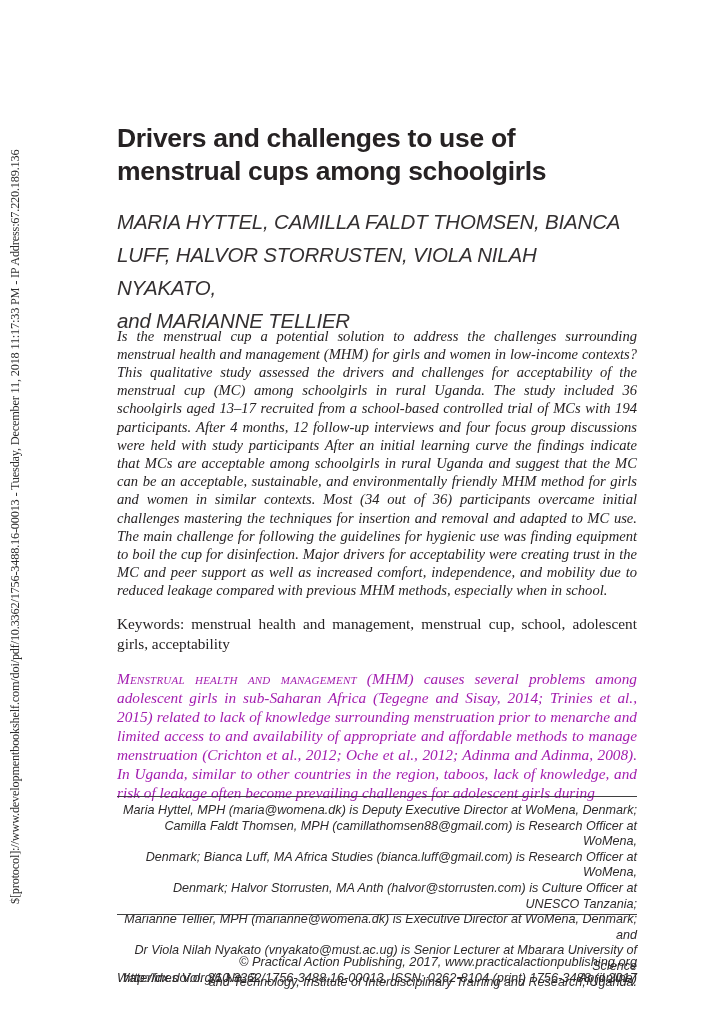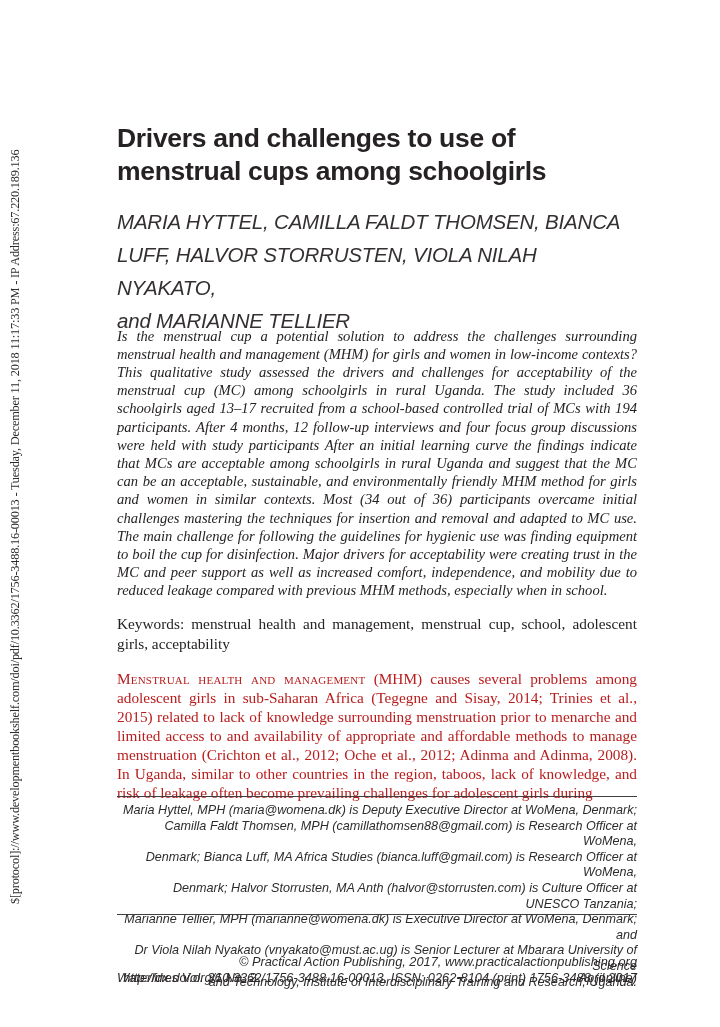--- a/index.html
+++ b/index.html
@@ -54,21 +54,22 @@
     top:599px;
     font-size:15.3px; line-height:20px;
     text-align:justify;
     color:#262223;
   }
   .keywords .kw-label { font-weight:normal; }
   .bodypar {
     top:654px;
     font-size:15.3px; line-height:19px;
     text-align:justify;
-    color:#b91c1c;
+    color:#a21caf;
+    font-style:italic;
   }
   .smallcaps { font-variant:small-caps; letter-spacing:0.2px; }
   .rule { border:none; border-top:1.5px solid #3f3f3f; margin:0; }
   .rule-1 { top:796px; }
   .rule-2 { top:914px; }
   .footnote {
     top:803px;
     font-family:"Liberation Sans", sans-serif;
     font-style:italic;
     font-size:12.6px; line-height:15.6px;

